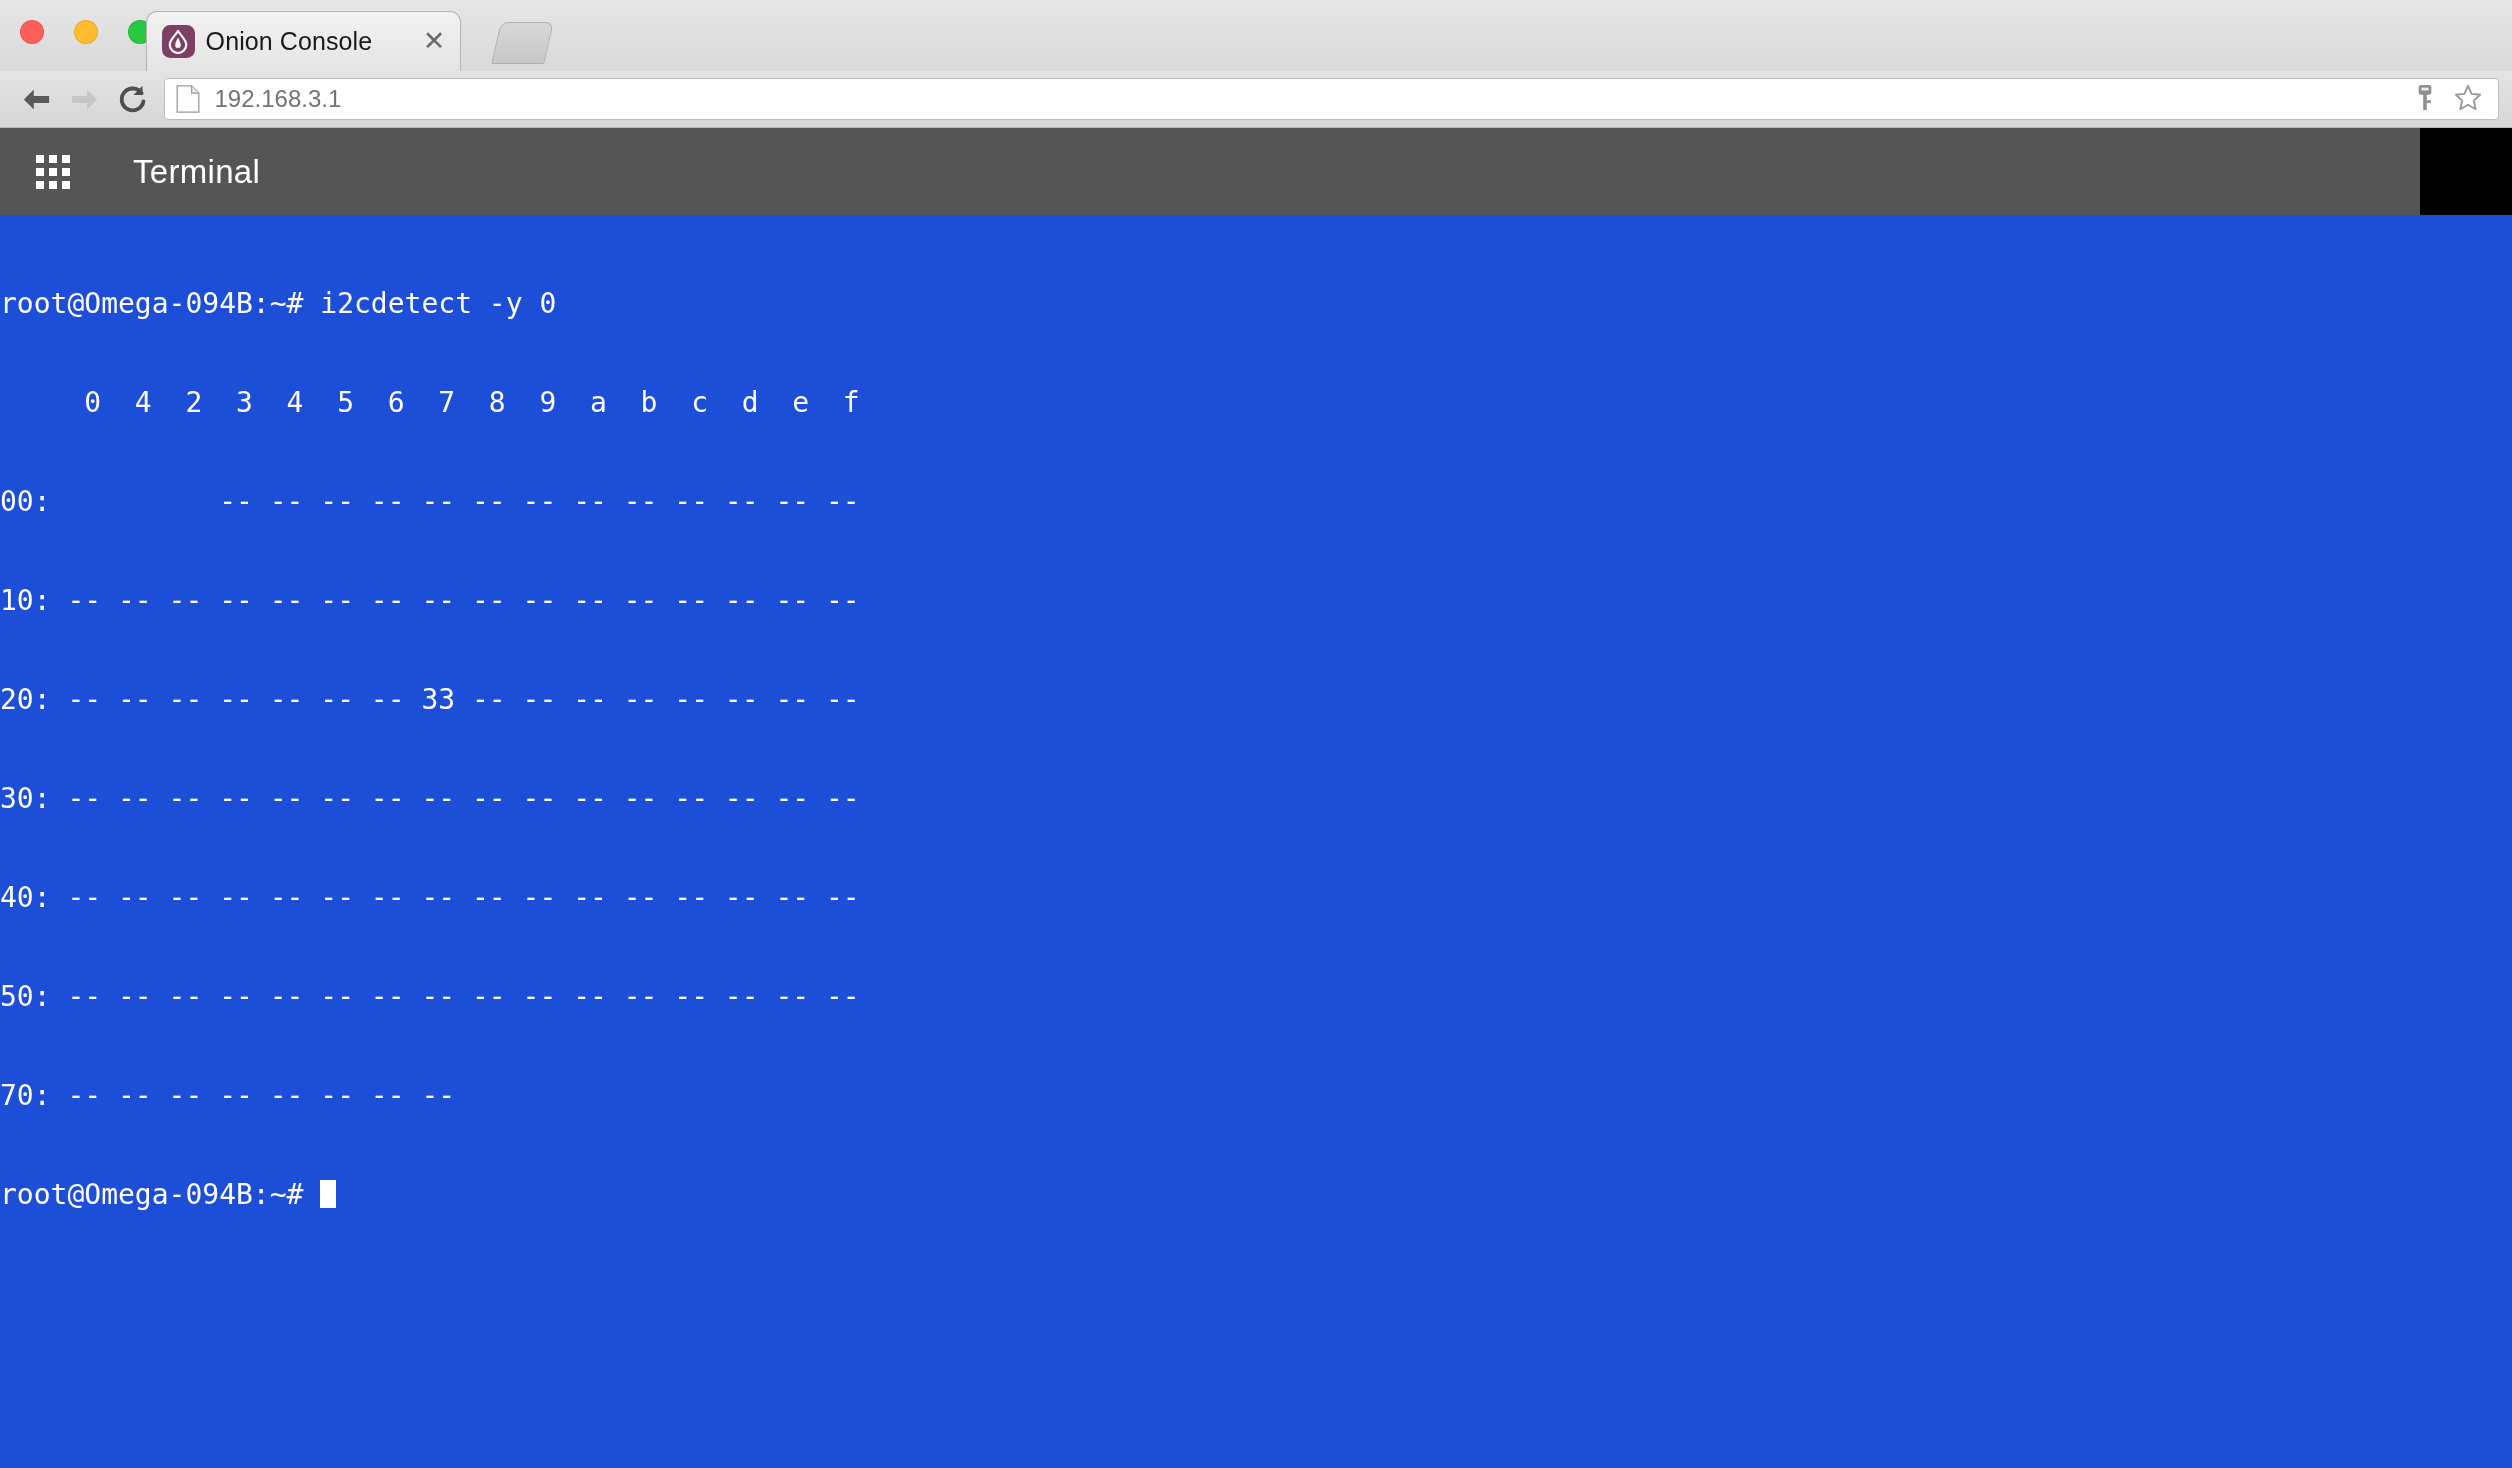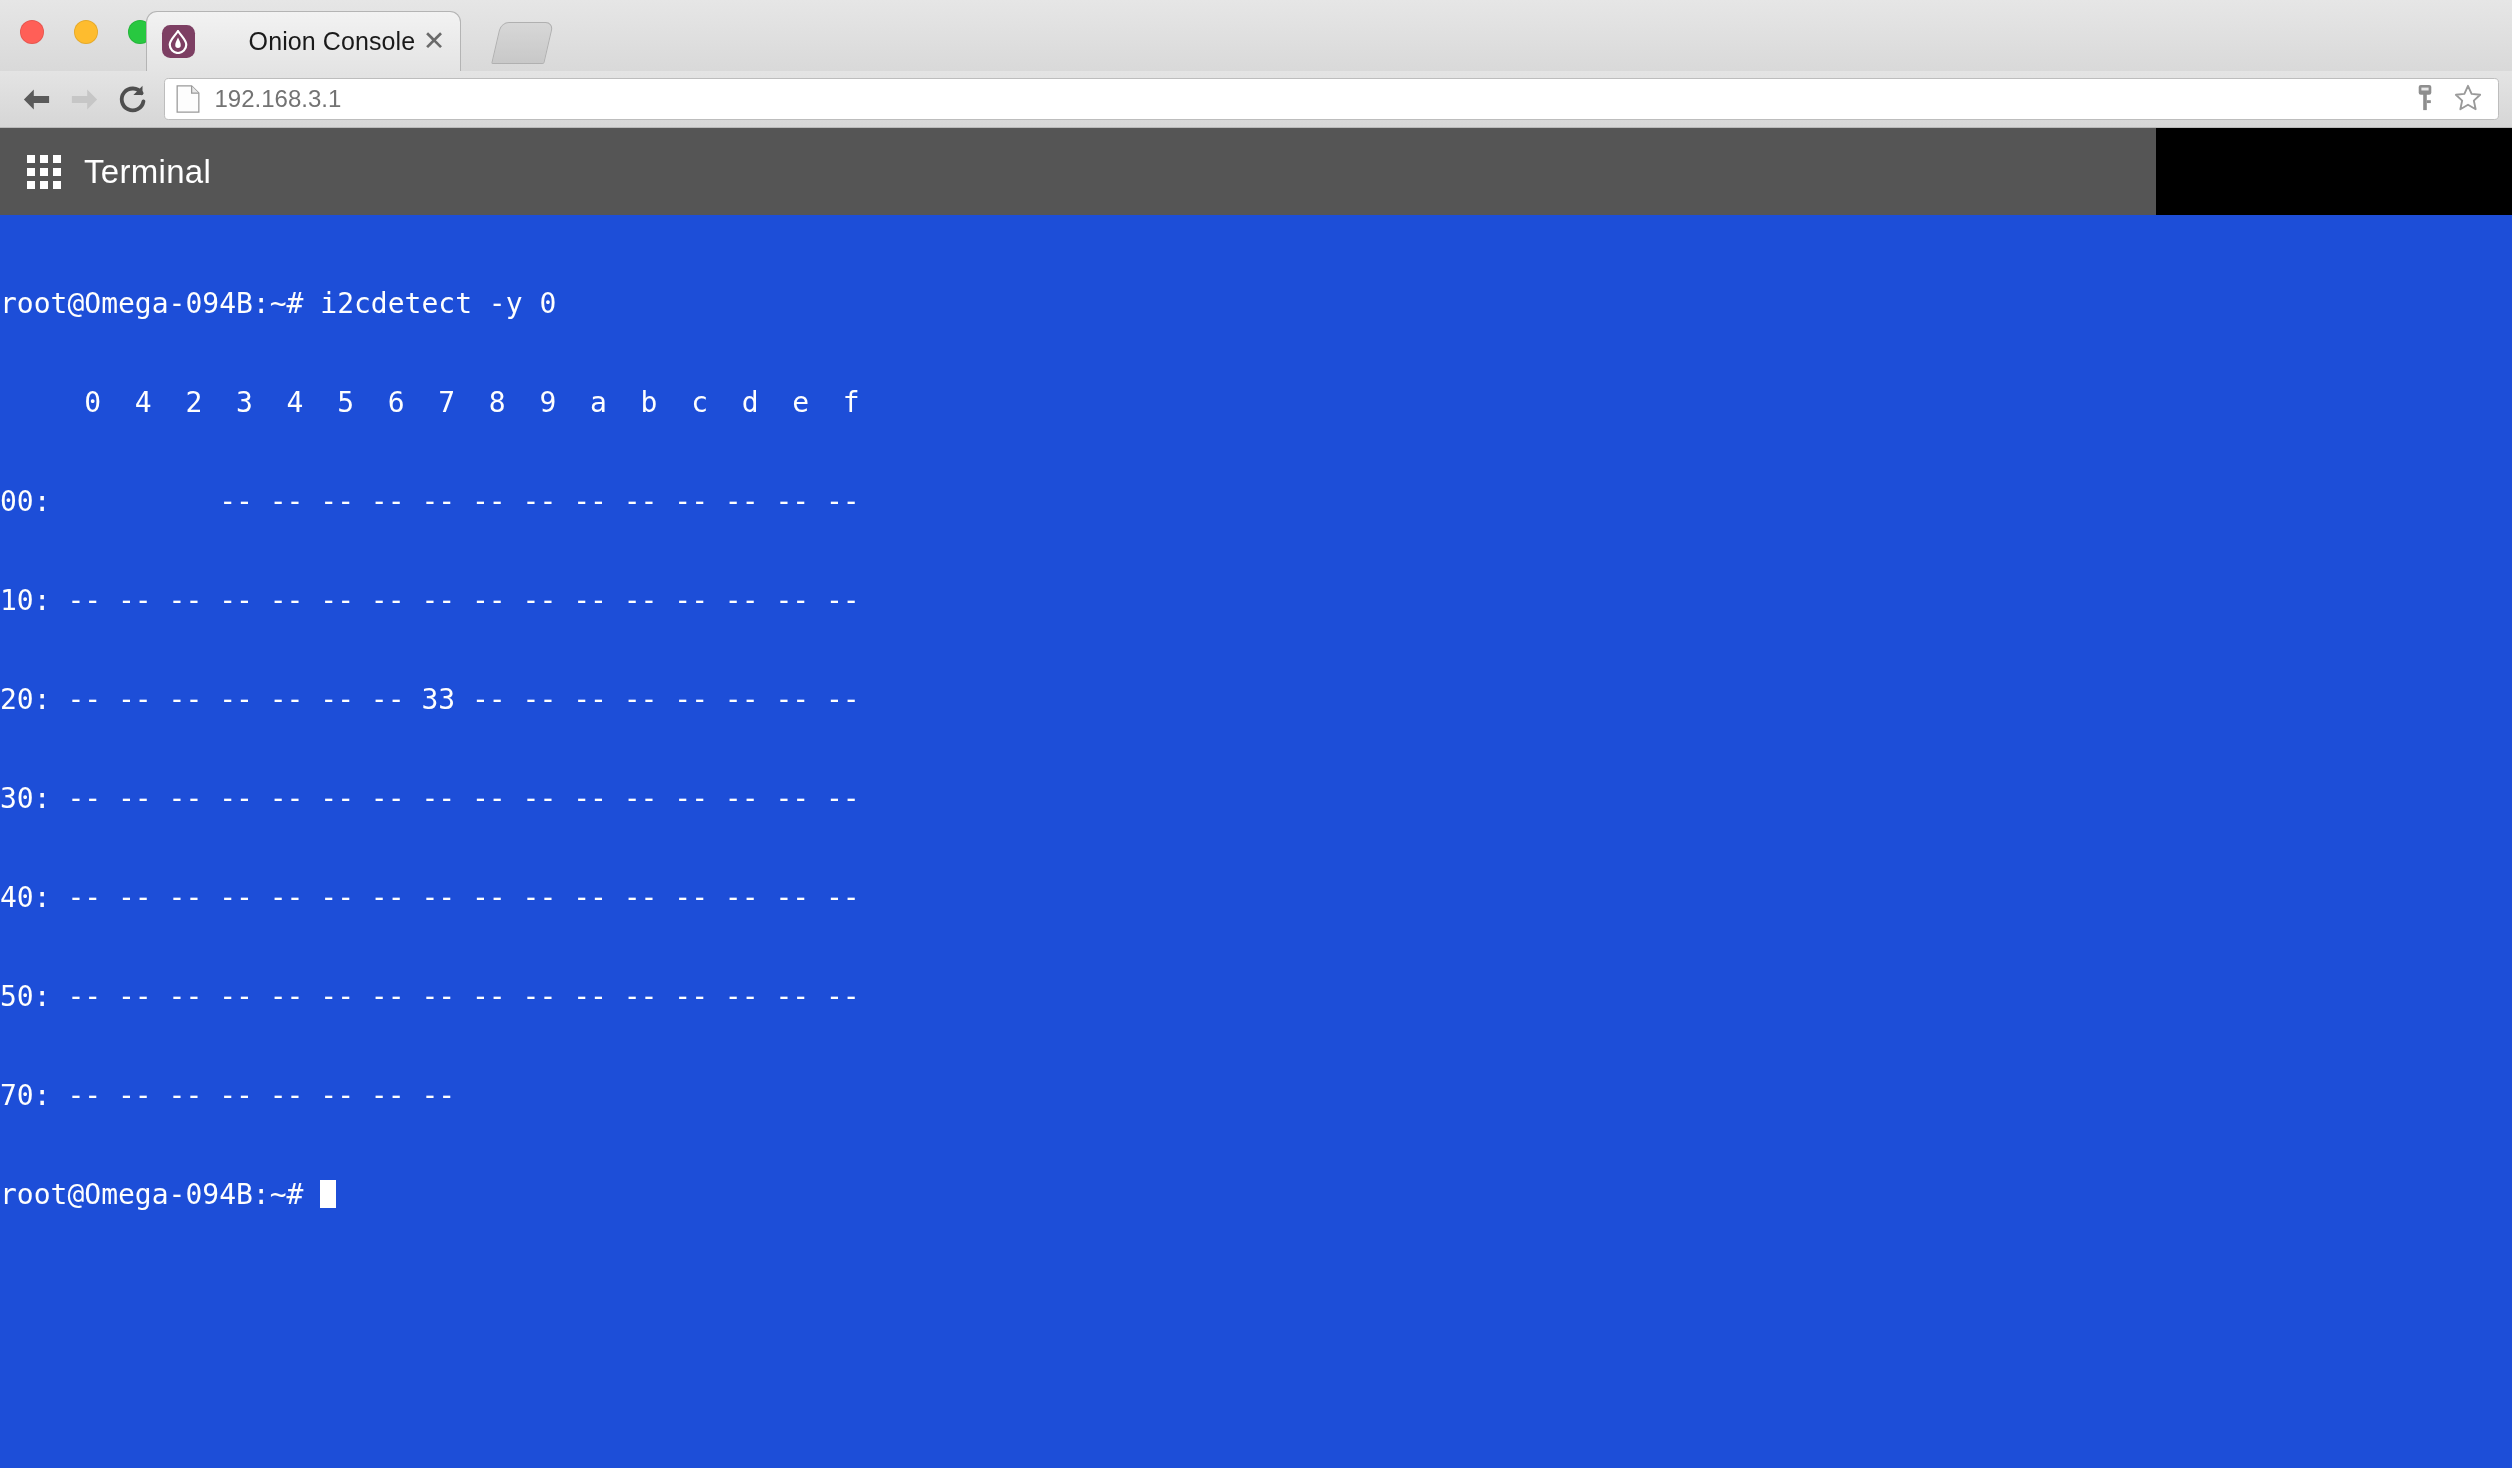--- a/index.html
+++ b/index.html
@@ -40,21 +40,21 @@
     display:flex; align-items:center; padding:0 14.6px;
   }
   .tab-favicon {
     width:33px; height:33px; border-radius:8.2px;
     background:#7d3f63; flex:0 0 33px;
     display:flex; align-items:center; justify-content:center;
     margin-right:11px;
   }
   .tab-title {
     font-size:25px; color:#1a1a1a; letter-spacing:0.1px;
-    white-space:nowrap; overflow:hidden; flex:1;margin-left:43px;
+    white-space:nowrap; overflow:hidden; flex:1;
   }
   .tab-close {
     font-size:27px; color:#6a6a6a; line-height:1;
     margin-left:5.5px; font-family:"Liberation Sans", sans-serif;
   }
   .new-tab {
     position:absolute; left:496px; top:22px;
     width:53px; height:42px;
     background:linear-gradient(to bottom,#d7d7d7 0%,#c8c8c8 100%);
     border:0.9px solid #b0b0b0;
@@ -81,23 +81,23 @@
   }
   .url-doc-icon { width:25.6px; height:29px; flex:0 0 25.6px; margin-right:12.8px; }
   .url-text {
     font-size:24px; color:#737373; flex:1;
     white-space:nowrap; overflow:hidden;
   }
   .url-actions { display:flex; align-items:center; gap:16.4px; padding-right:5.5px; }
 
   
   .app-header {
-    width:2156px; height:87px;
+    width:2420px; height:87px;
     background:#555555;
-    display:flex; align-items:center; padding-left:27px;
+    display:flex; align-items:center; padding-left:36px;gap:40px;
   }
   .grid-icon {
     width:33px; height:33px;
     display:grid; grid-template-columns:repeat(3,8.2px);
     grid-template-rows:repeat(3,8.2px); gap:4.6px;
     margin-right:24px; flex:0 0 auto;
   }
   .grid-icon i { background:#fff; display:block; width:8.2px; height:8.2px; }
   .app-title {
     color:#fff; font-size:33px; font-weight:400; letter-spacing:0.3px;

